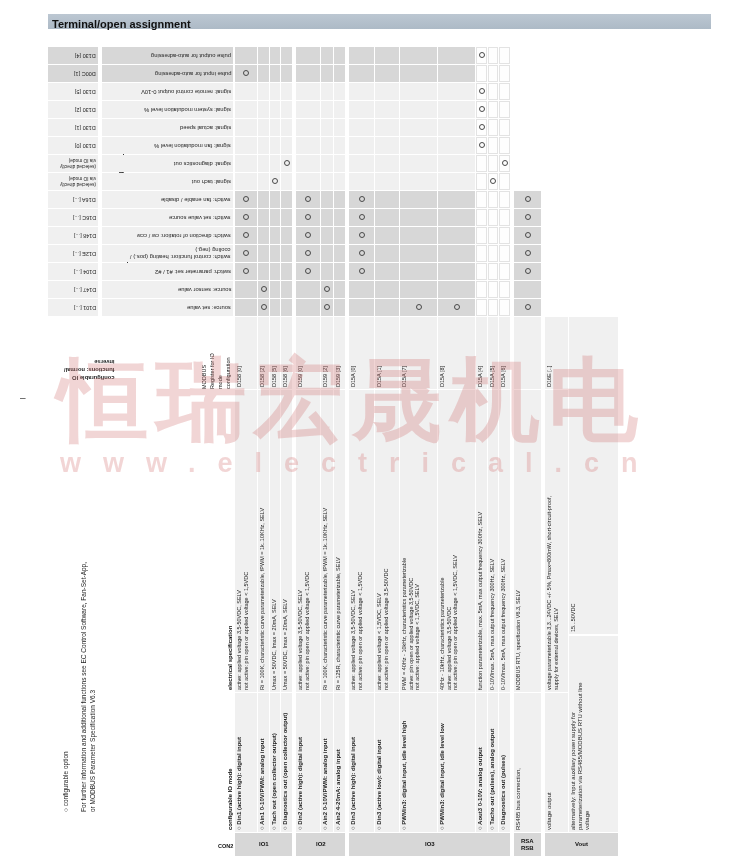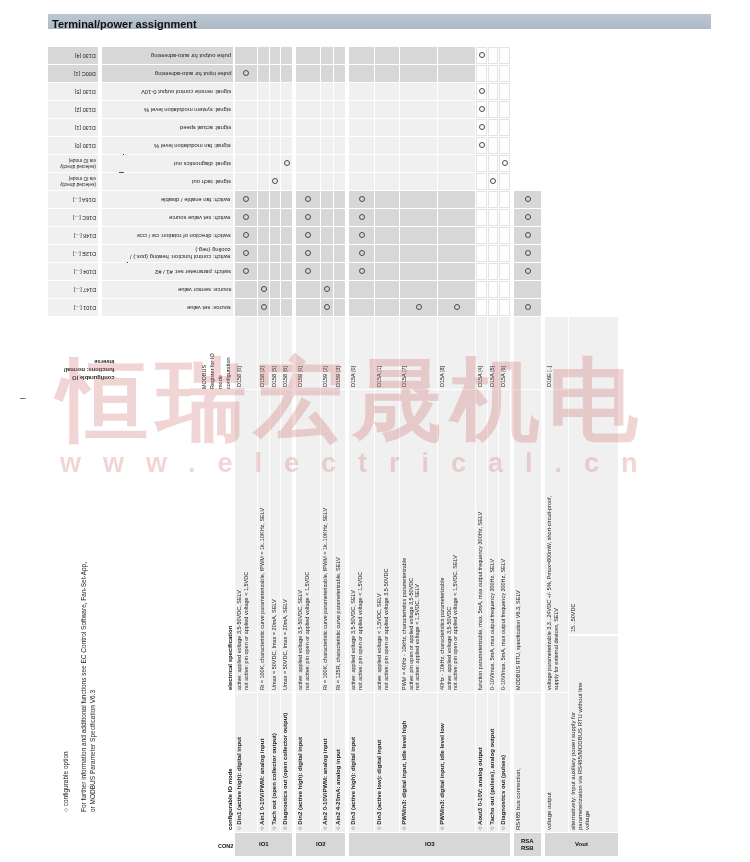--- a/index.html
+++ b/index.html
@@ -41,21 +41,21 @@
       color:rgba(210,115,115,0.30);font-weight:bold;white-space:nowrap;}
   #wm-url{position:absolute;left:60px;top:448px;font-size:27px;letter-spacing:22px;
       color:rgba(215,125,125,0.32);font-weight:bold;white-space:nowrap;}
 </style>
 </head>
 <body>
 
 <div id="page">
 
   <div id="titlebar">
-    <span>Terminal/power assignment</span>
+    <span>Terminal/open assignment</span>
   </div>
 
   <div id="margin-dash">–</div>
 
   <div id="rot-wrap">
     <div id="orig">
 
       <div class="hdrbold" style="left:26px;top:178px;">configurable IO mode</div>
       <div class="hdrbold" style="left:166px;top:178px;">electrical specification</div>
       <div class="hdrbold" style="left:467px;top:152px;font-weight:normal;font-size:5.5px;">MODBUS

